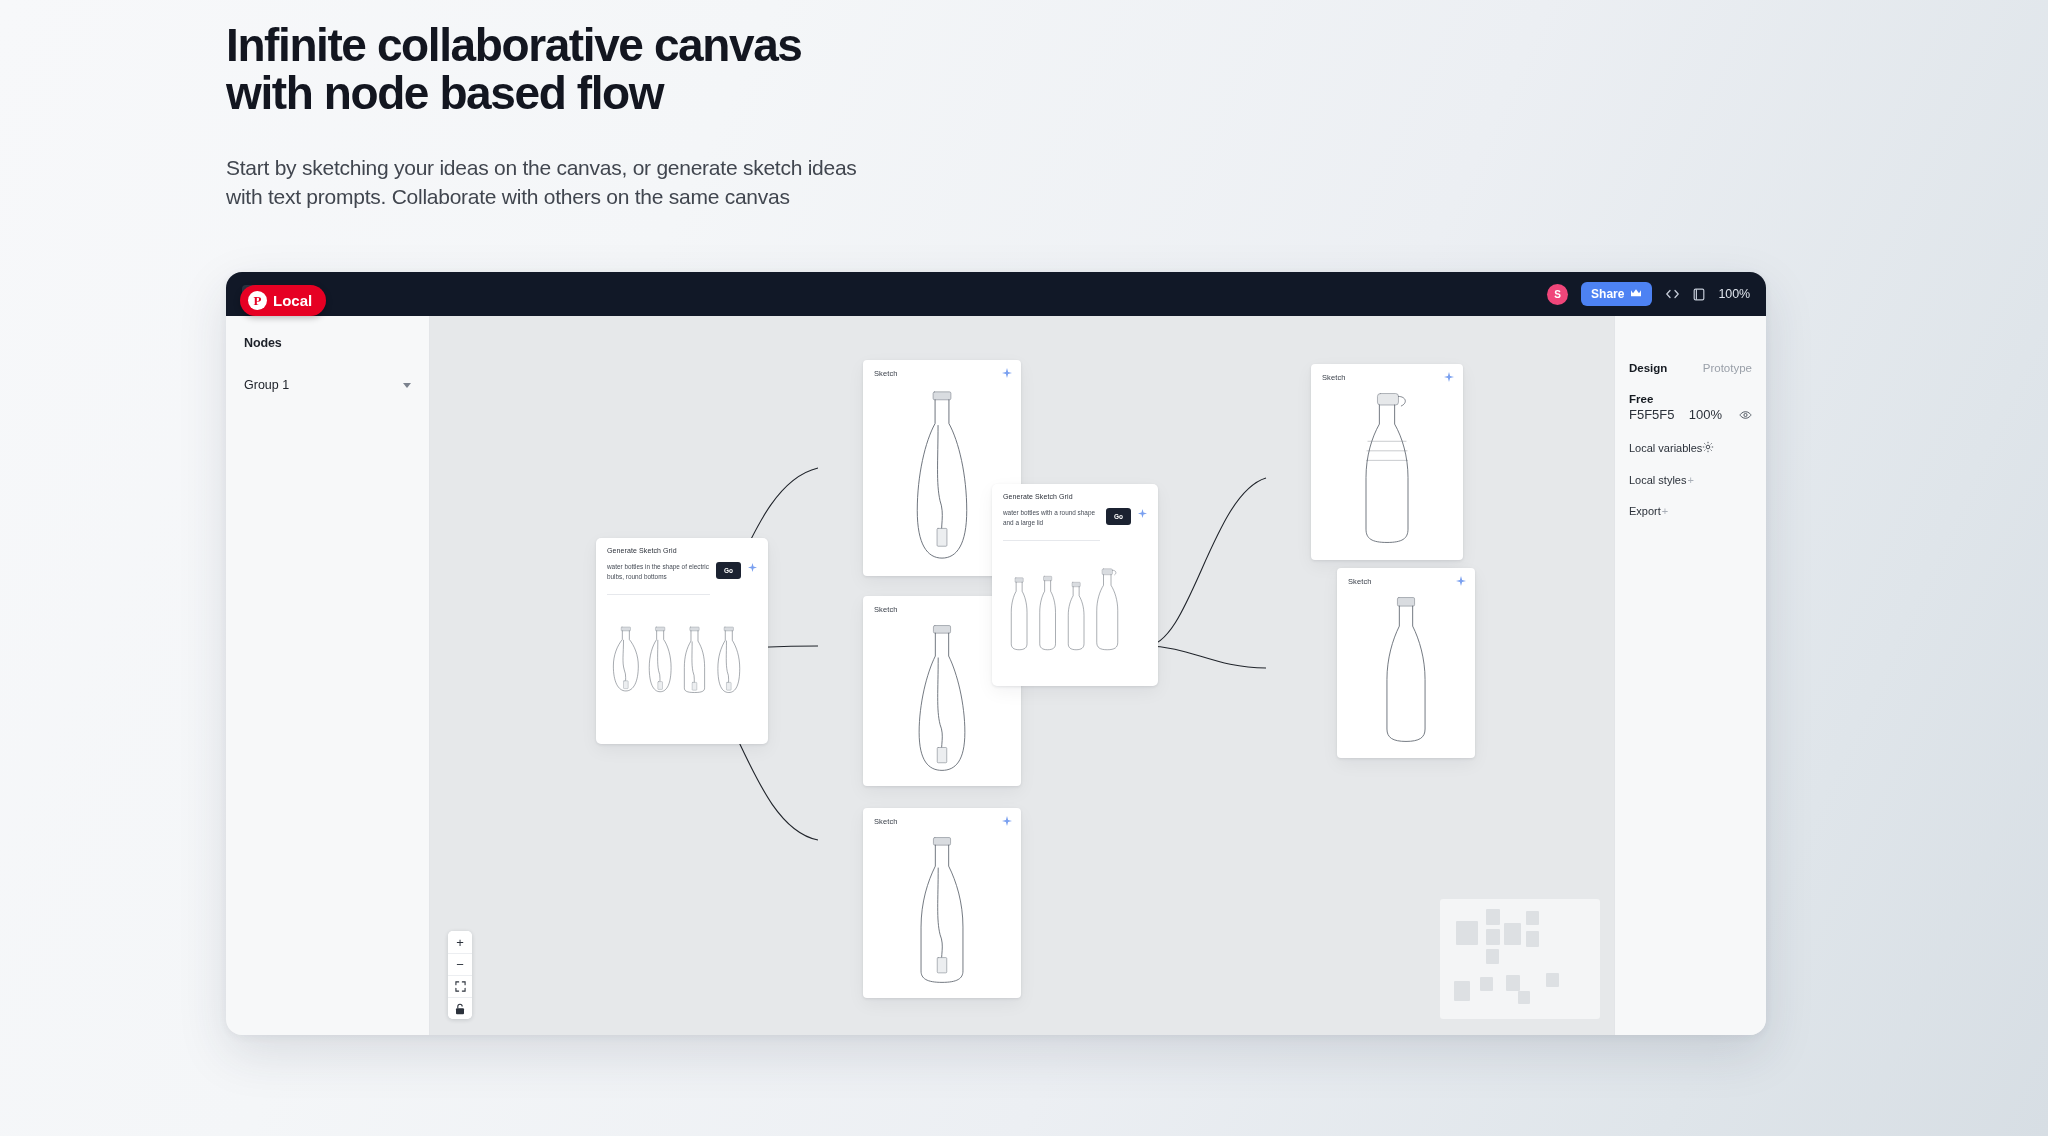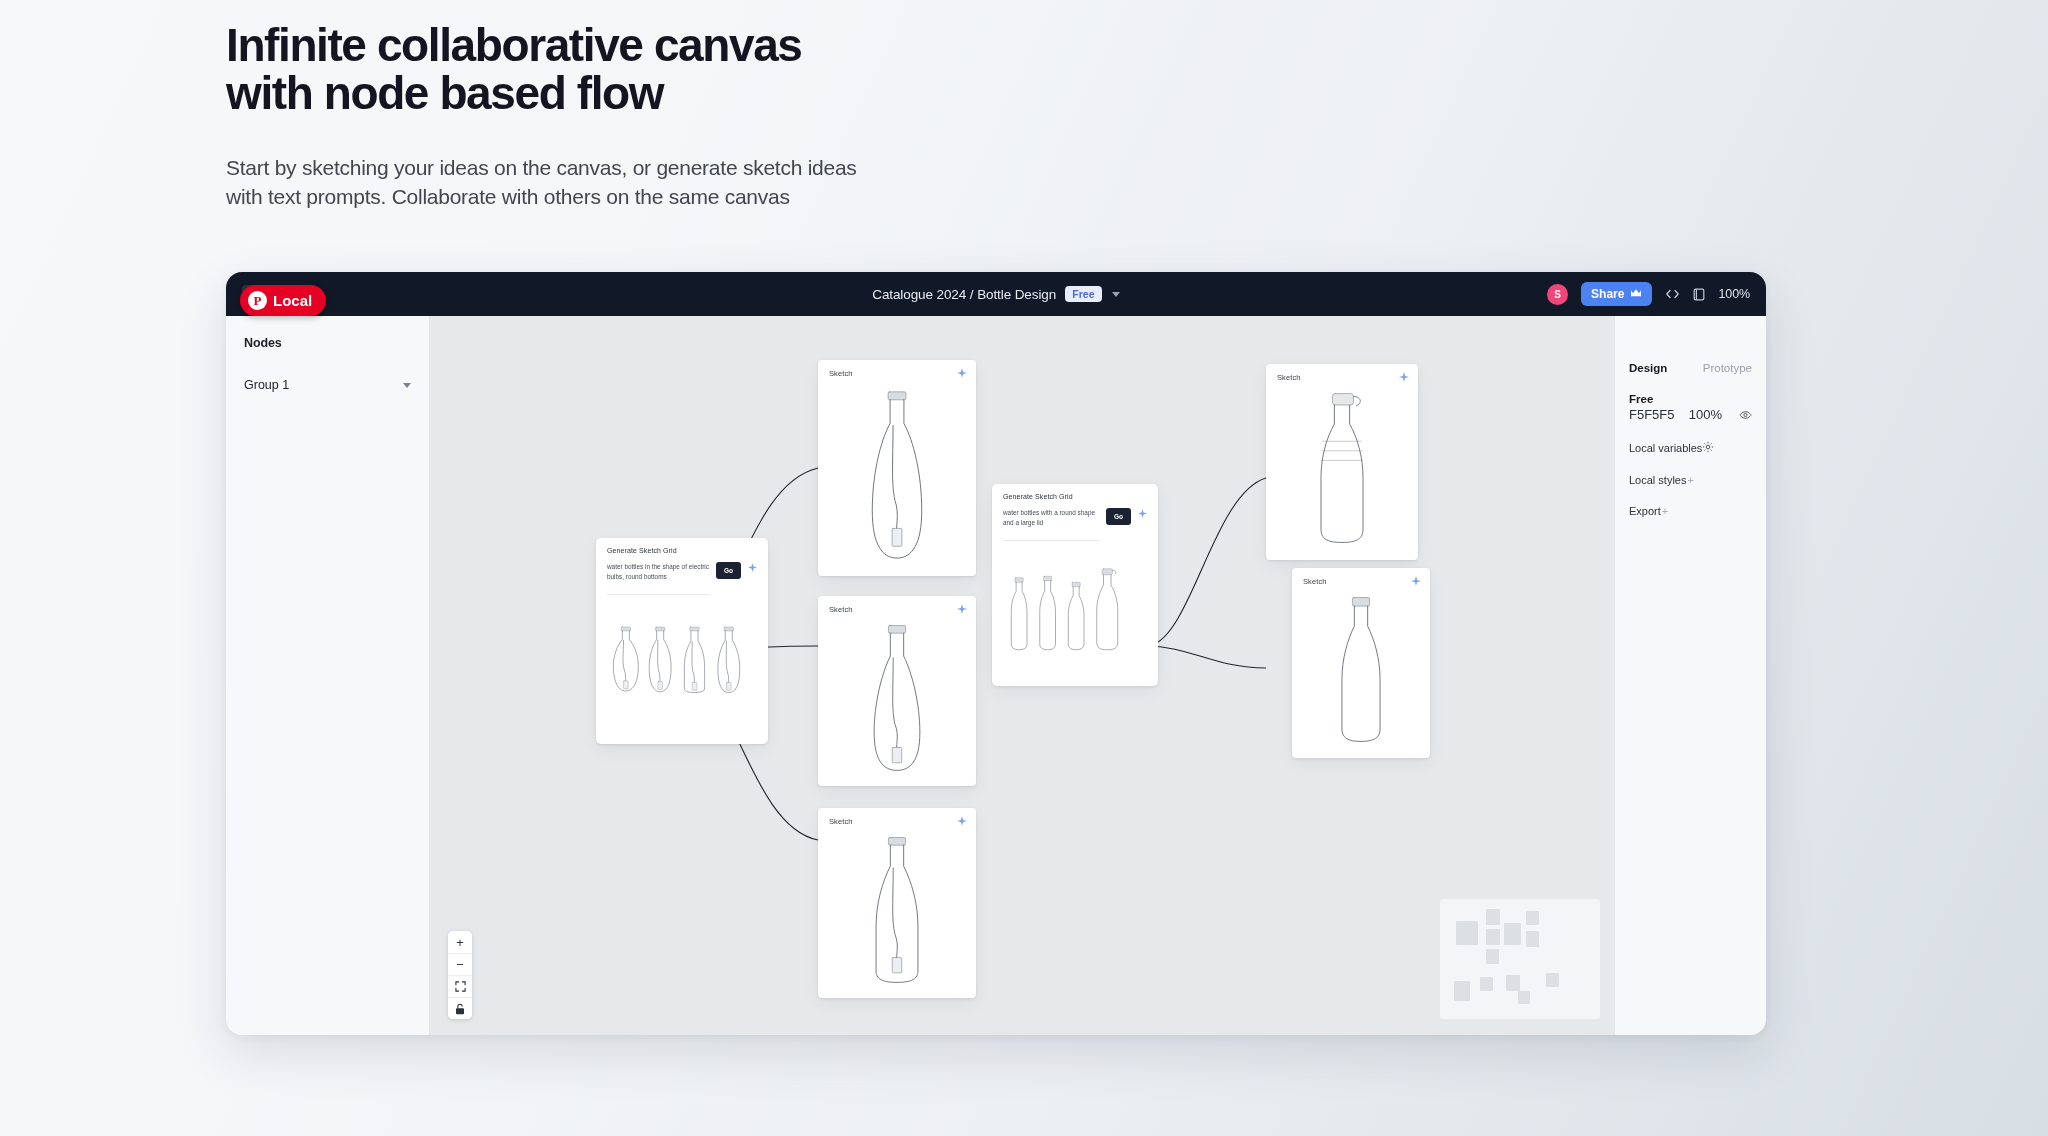--- a/index.html
+++ b/index.html
@@ -173,20 +173,21 @@
     overflow: hidden;
   }
   .edges { position: absolute; inset: 0; width: 100%; height: 100%; }
 
   .node {
     position: absolute;
     background: #fff;
     border-radius: 4px;
     box-shadow: 0 1px 3px rgba(20,28,40,.10), 0 6px 18px rgba(20,28,40,.05);
     overflow: hidden;
+    margin-left: 45px;
   }
   .node-label {
     position: absolute;
     left: 11px; top: 9px;
     font-size: 7.5px;
     color: #3b414b;
     letter-spacing: .1px;
   }
   .spark {
     position: absolute;
@@ -322,25 +323,20 @@
   <div class="pin-save">
     <span class="pin-circle">P</span>
     <span>Local</span>
   </div>
 
   <div class="topbar">
     <div class="topbar-left">
       <span class="logo-mark"></span>
     </div>
 
-    <div class="topbar-center">
-      <span class="doc-title">Catalogue 2024 / Bottle Design</span>
-      <span class="badge-free">Free</span>
-      <span class="chev-down"></span>
-    </div>
 
     <div class="topbar-right">
       <span class="avatar">S</span>
       <button class="share-btn">
         <span>Share</span>
         <span>
           <svg width="12" height="10" viewBox="0 0 12 10" fill="none">
             <path d="M1 2.2l2 3 3-4 3 4 2-3v6H1V2.2z" fill="#fff"></path>
           </svg>
         </span>

